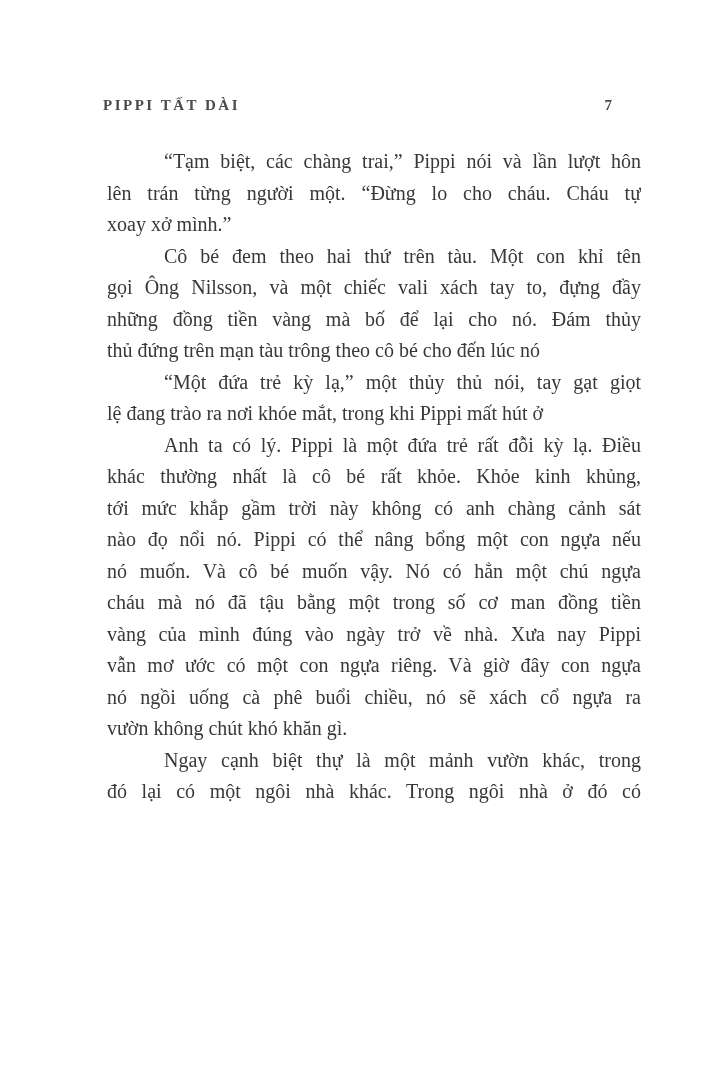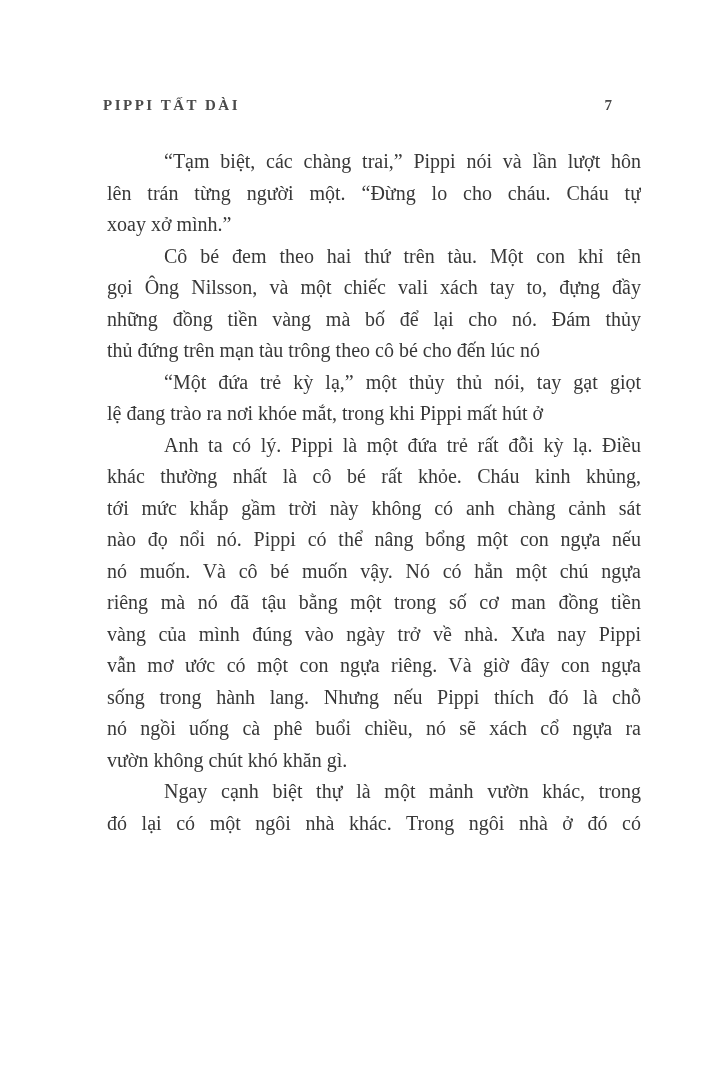--- a/index.html
+++ b/index.html
@@ -82,28 +82,27 @@
         <div class="line">gọi Ông Nilsson, và một chiếc vali xách tay to, đựng đầy</div>
         <div class="line">những đồng tiền vàng mà bố để lại cho nó. Đám thủy</div>
         <div class="line">thủ đứng trên mạn tàu trông theo cô bé cho đến lúc nó</div>
       </div>
       <div class="para left-last">
         <div class="line first">“Một đứa trẻ kỳ lạ,” một thủy thủ nói, tay gạt giọt</div>
         <div class="line">lệ đang trào ra nơi khóe mắt, trong khi Pippi mất hút ở</div>
       </div>
       <div class="para left-last">
         <div class="line first">Anh ta có lý. Pippi là một đứa trẻ rất đỗi kỳ lạ. Điều</div>
-        <div class="line">khác thường nhất là cô bé rất khỏe. Cháu kinh khủng,</div>
+        <div class="line">khác thường nhất là cô bé rất khỏe. Khỏe kinh khủng,</div>
         <div class="line">tới mức khắp gầm trời này không có anh chàng cảnh sát</div>
         <div class="line">nào đọ nổi nó. Pippi có thể nâng bổng một con ngựa nếu</div>
         <div class="line">nó muốn. Và cô bé muốn vậy. Nó có hẳn một chú ngựa</div>
-        <div class="line">riêng mà nó đã tậu bằng một trong số cơ man đồng tiền</div>
+        <div class="line">cháu mà nó đã tậu bằng một trong số cơ man đồng tiền</div>
         <div class="line">vàng của mình đúng vào ngày trở về nhà. Xưa nay Pippi</div>
         <div class="line">vẫn mơ ước có một con ngựa riêng. Và giờ đây con ngựa</div>
-        <div class="line">sống trong hành lang. Nhưng nếu Pippi thích đó là chỗ</div>
         <div class="line">nó ngồi uống cà phê buổi chiều, nó sẽ xách cổ ngựa ra</div>
         <div class="line">vườn không chút khó khăn gì.</div>
       </div>
       <div class="para">
         <div class="line first">Ngay cạnh biệt thự là một mảnh vườn khác, trong</div>
         <div class="line">đó lại có một ngôi nhà khác. Trong ngôi nhà ở đó có</div>
       </div>
     </div>
 
 </div>

